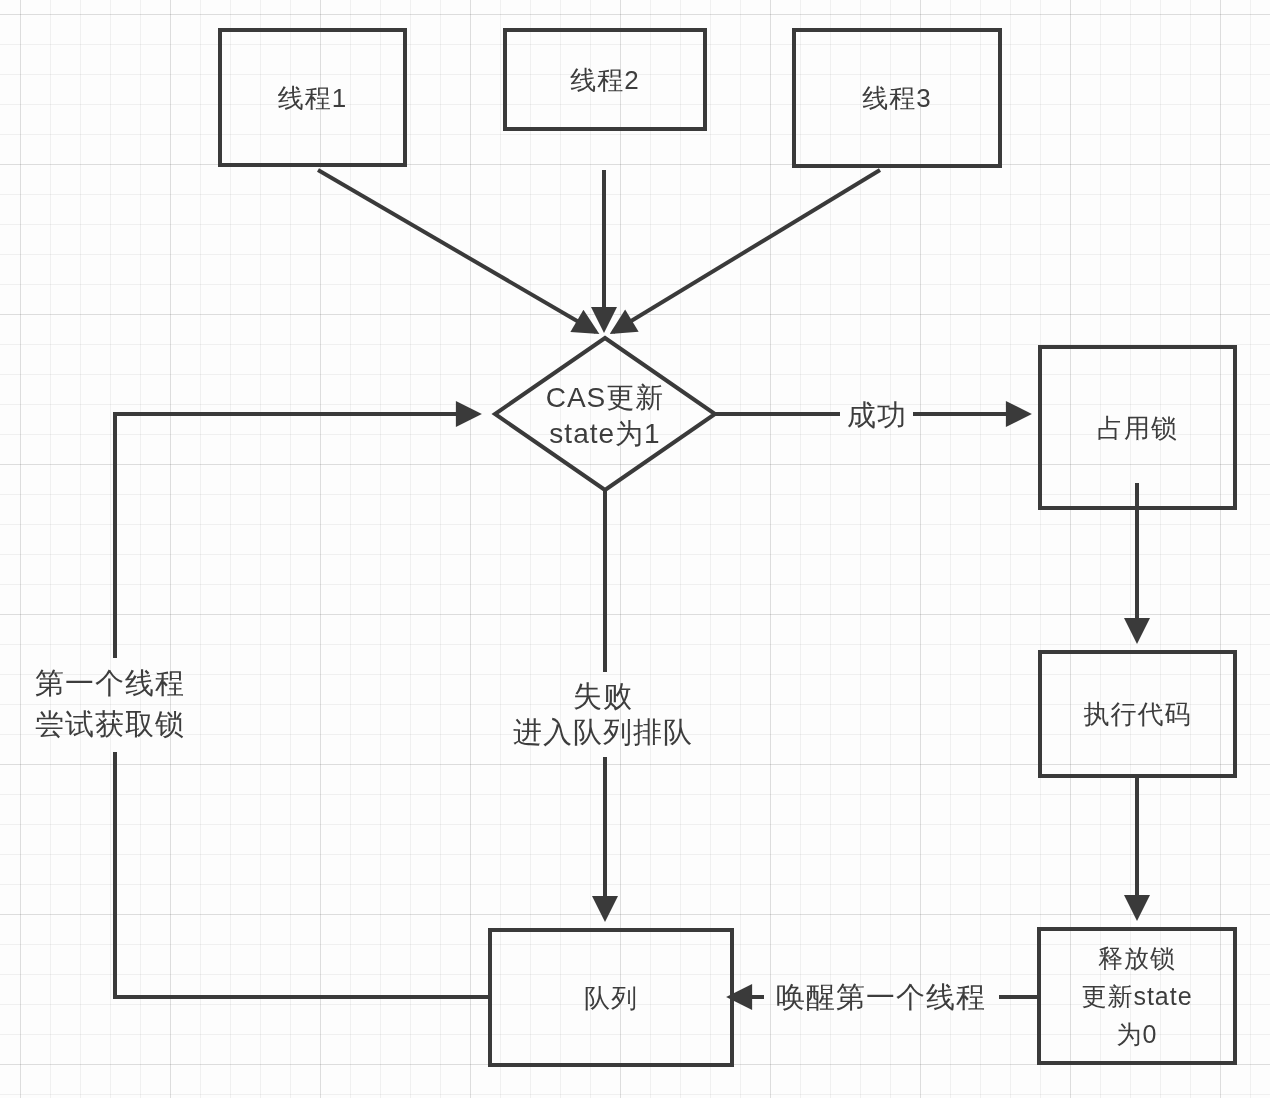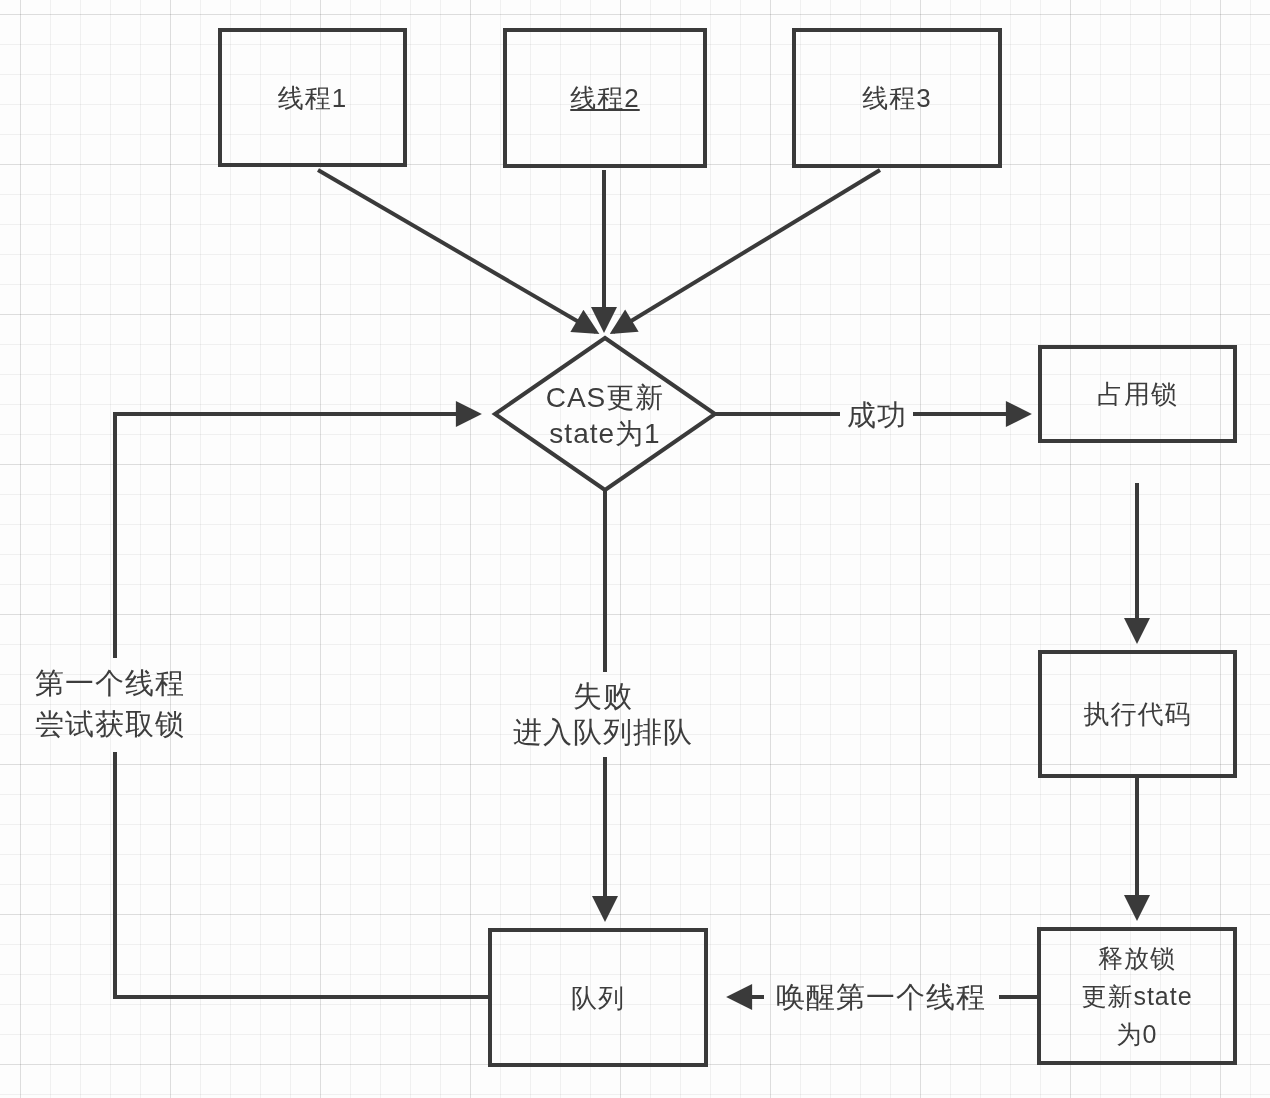--- a/index.html
+++ b/index.html
@@ -97,47 +97,47 @@
 
     <path class="edge" d="M488,997 L115,997 L115,752"></path>
     <path class="edge" d="M115,658 L115,414 L478,414" marker-end="url(#arrow)"></path>
 
     <polygon class="shape" points="605,338 715,414 605,490 495,414"></polygon>
   </svg>
 
   <div class="node" style="left:218px; top:28px; width:189px; height:139px;">
     <span>线程1</span>
   </div>
-  <div class="node" style="left:503px; top:28px; width:204px; height:140px;text-decoration:underline;">
+  <div class="node" style="left:503px; top:28px; width:204px; height:103px;">
     <span>线程2</span>
   </div>
   <div class="node" style="left:792px; top:28px; width:210px; height:140px;">
     <span>线程3</span>
   </div>
 
   <div class="free-label diamond-label" style="left:605px; top:416px;">
     <div>CAS更新</div>
     <div>state为1</div>
   </div>
 
-  <div class="node" style="left:1038px; top:345px; width:199px; height:98px;">
+  <div class="node" style="left:1038px; top:345px; width:199px; height:165px;">
     <span>占用锁</span>
   </div>
   <div class="node" style="left:1038px; top:650px; width:199px; height:128px;">
     <span>执行代码</span>
   </div>
   <div class="node" style="left:1037px; top:927px; width:200px; height:138px;">
     <div class="release-lines">
       <div>释放锁</div>
       <div>更新state</div>
       <div>为0</div>
     </div>
   </div>
 
-  <div class="node" style="left:488px; top:928px; width:220px; height:139px;">
+  <div class="node" style="left:488px; top:928px; width:246px; height:139px;">
     <span>队列</span>
   </div>
 
   <div class="free-label" style="left:877px; top:415px;">
     <span>成功</span>
   </div>
 
   <div class="free-label left-label" style="left:110px; top:704px;">
     <div>第一个线程</div>
     <div>尝试获取锁</div>

